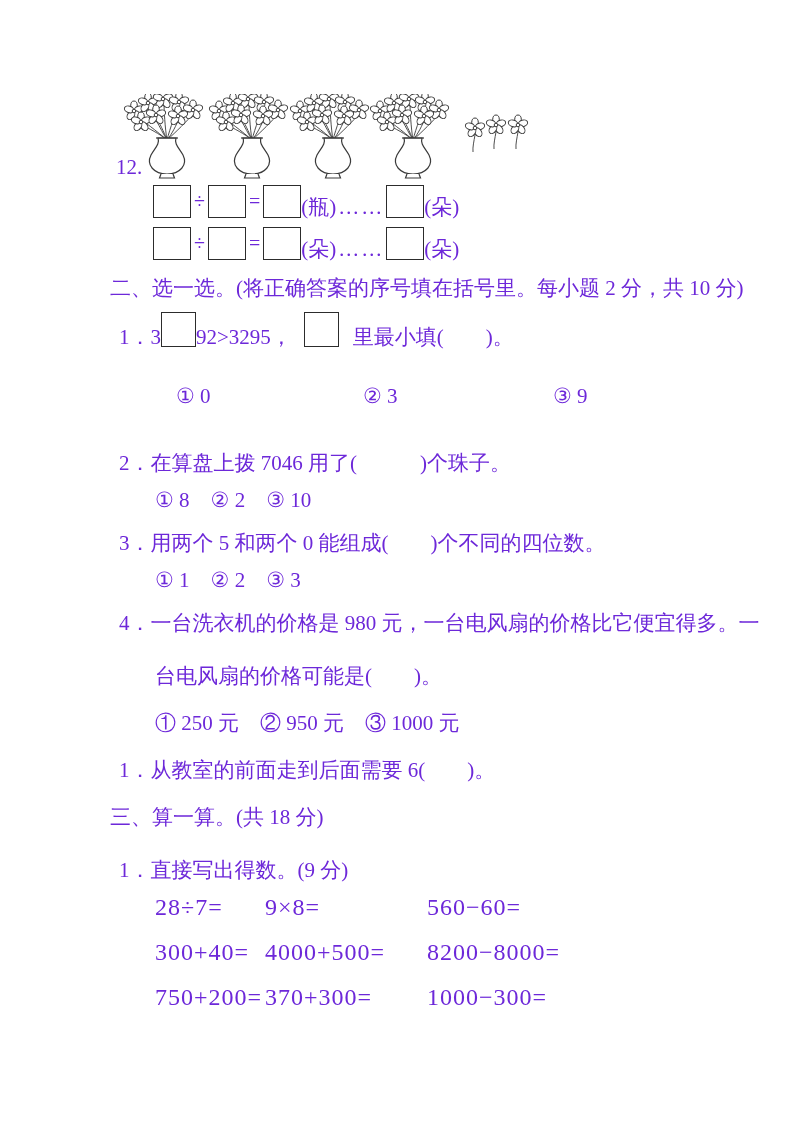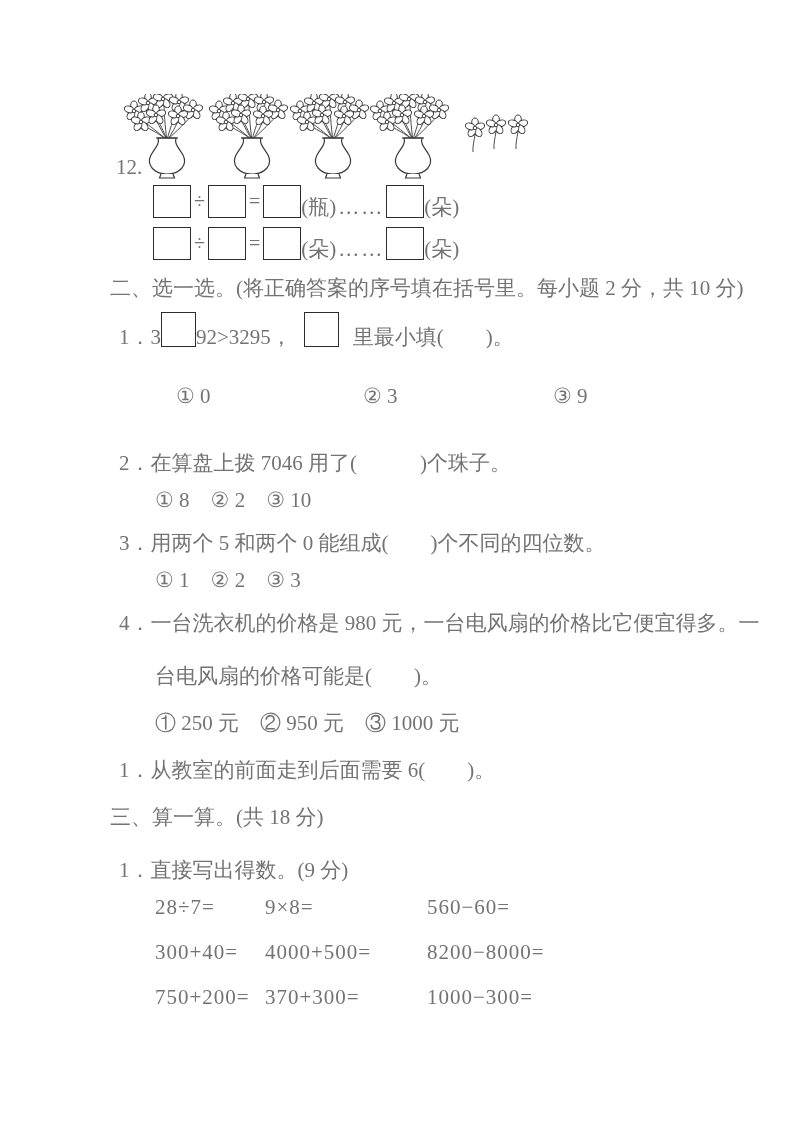--- a/index.html
+++ b/index.html
@@ -1,18 +1,18 @@
 <!DOCTYPE html>
 <html><head>
 <meta charset="utf-8">
 <style>
   html,body { margin:0; padding:0; background:#888; }
   .page {
     position:relative; width:793px; height:1122px; margin:0 auto;
-    background:#ffffff; color:#737373; overflow:hidden;
+    background:#ffffff; color:#6d28d9; overflow:hidden;
     font-family:"Liberation Serif","DejaVu Serif",serif;
   }
   .t { font-size:21px; line-height:24px; white-space:pre; }
   
   .q12row { margin:95px 0 0 116px; display:flex; align-items:flex-end; height:84px; }
   .qnum12 { width:36px; font-size:21px; line-height:24px; }
   .q12row svg { margin-left:-30px; display:block; }
   
   .eqblock { margin:4px 0 0 153px; }
   .eqline { display:flex; align-items:flex-end; height:36px; }
@@ -33,21 +33,21 @@
   .sbox2 { margin-left:12px; margin-right:14px; }
   .optspread { margin:11px 0 0 155px; }
   .optspread .o1 { display:inline-block; width:187px; }
   .optspread .o2 { display:inline-block; width:190px; }
   .mt19 { margin-top:19px; } .mt13 { margin-top:13px; } .mt21 { margin-top:29px; }
   .mt16 { margin-top:23px; }
   
   .calc {
     margin:13px 0 0 155px;
     display:grid; grid-template-columns:110px 162px auto; row-gap:21px;
-    font-size:21px; line-height:24px; letter-spacing:1px; white-space:pre;
+    font-size:24px; line-height:24px; letter-spacing:1px; white-space:pre;
     justify-items:start;
   }
 </style>
 </head>
 <body>
 
 <div class="page">
 
   <div class="q12row">
     <span class="qnum12">12.</span>

